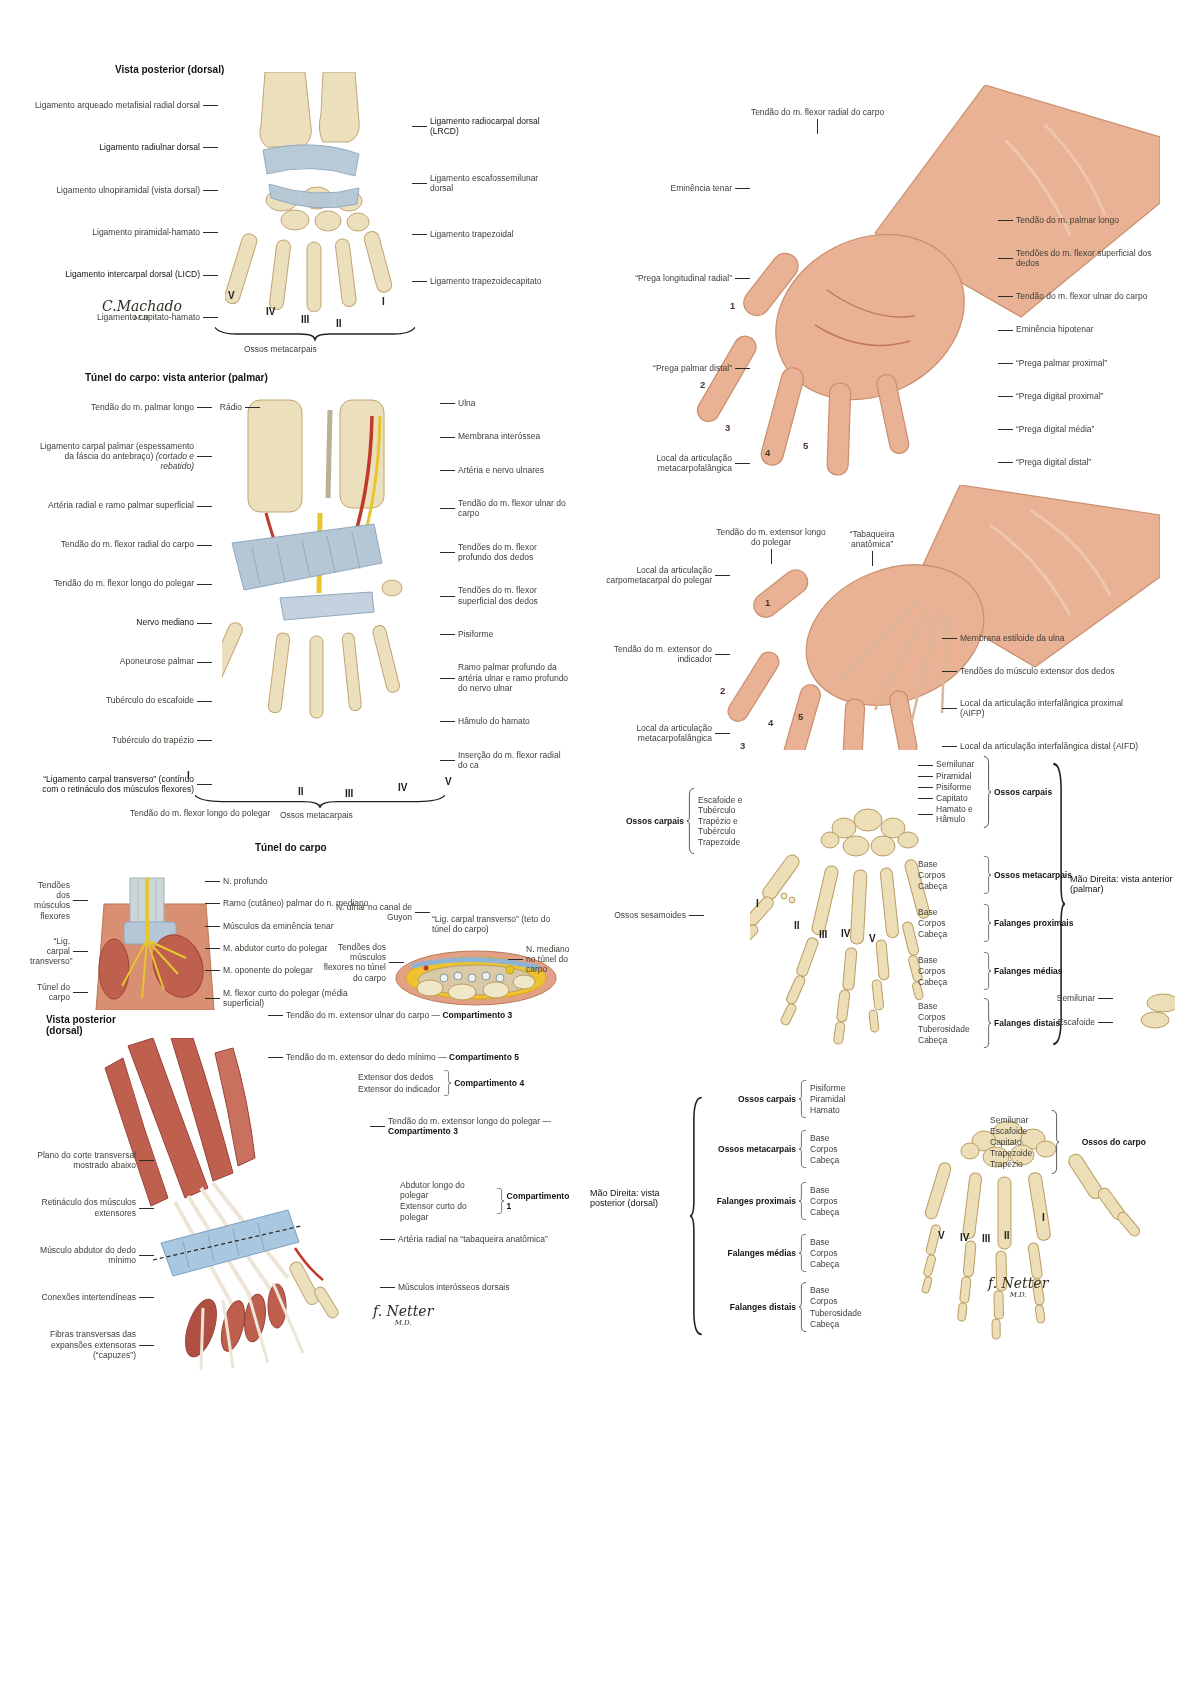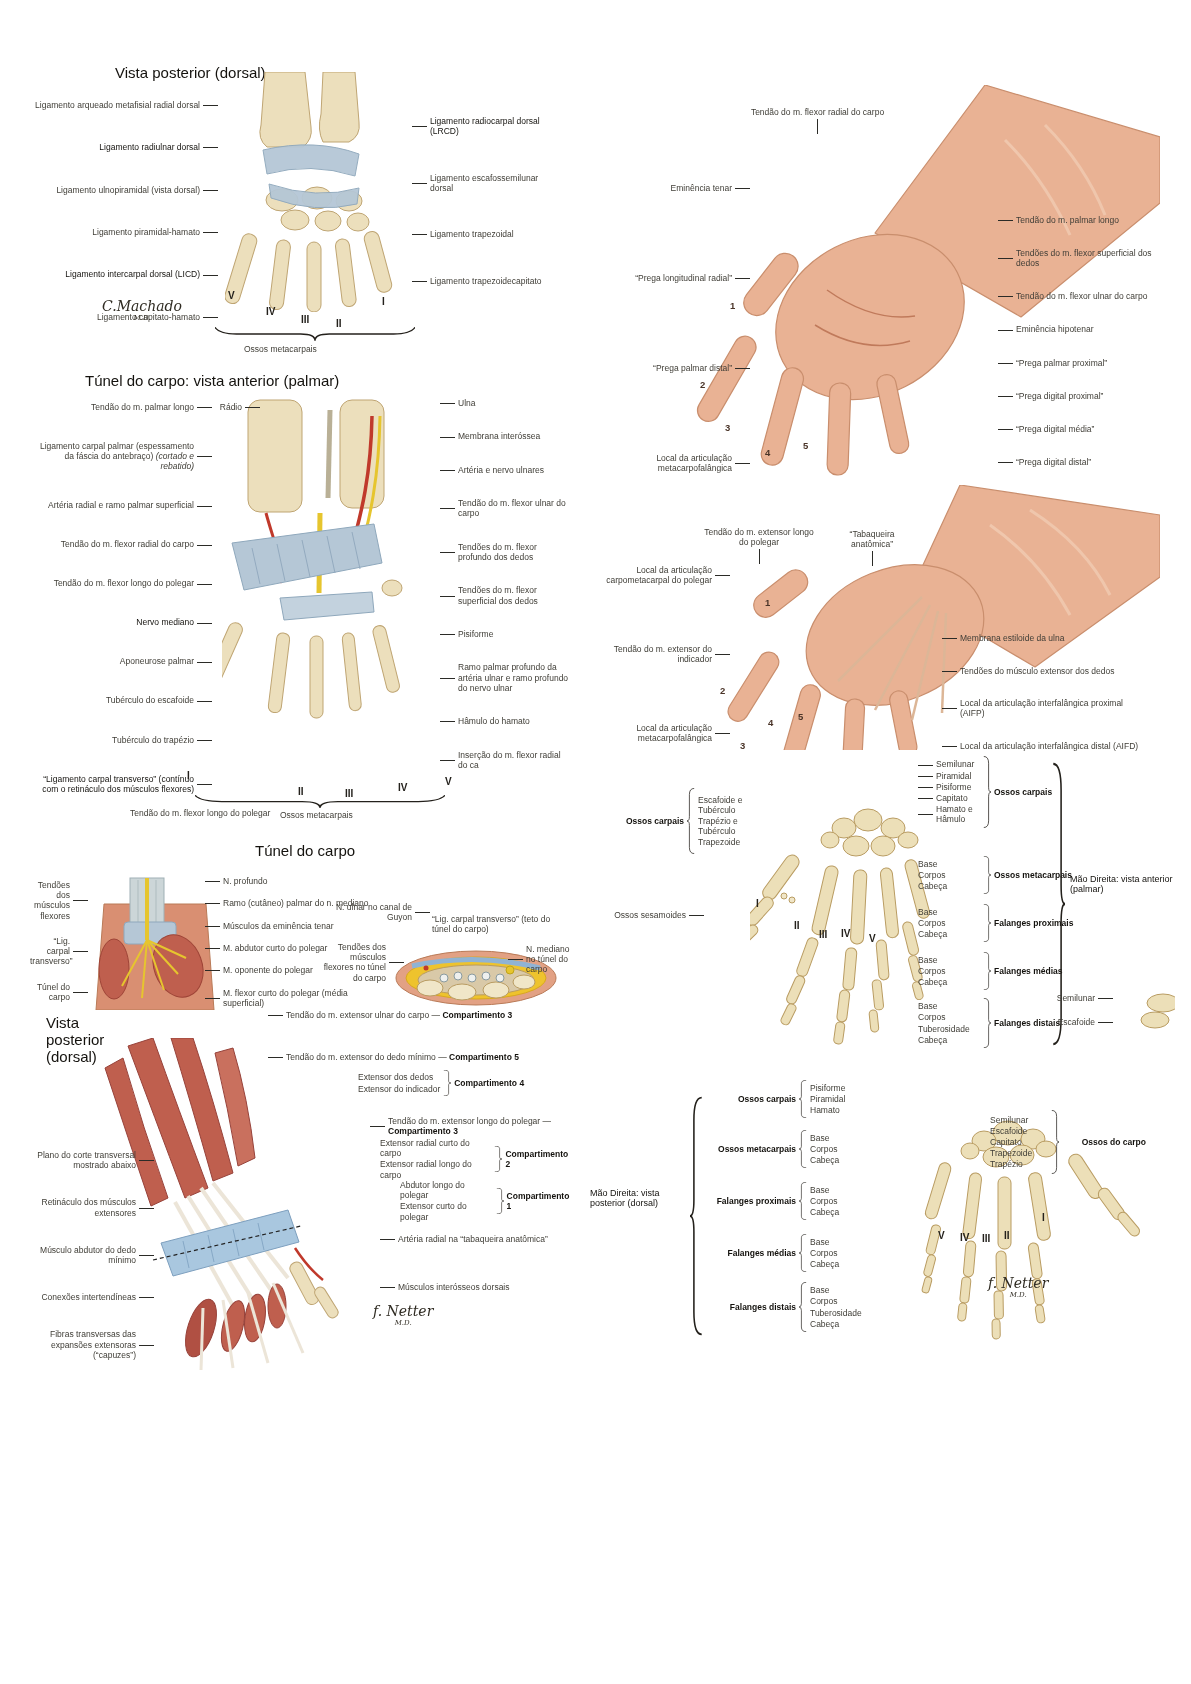--- a/index.html
+++ b/index.html
@@ -3,21 +3,21 @@
 <meta charset="utf-8">
 <style>
   html,body{margin:0;padding:0;background:#fff;}
   #page{position:relative;width:1191px;height:1684px;background:#ffffff;overflow:hidden;
         font-family:"Liberation Sans",sans-serif;}
   .panel{position:absolute;}
   .label{font-size:8.5px;line-height:1.2;color:#3f3d36;}
   .label.bold,.bold{font-weight:normal;color:#14120e;}
   .label i{font-style:italic;}
   .label b{color:#14120e;}
-  .title{position:absolute;font-size:15px;font-weight:normal;color:#14120e;}
+  .title{position:absolute;font-size:10px;font-weight:bold;color:#14120e;}
   .col{position:absolute;display:flex;flex-direction:column;justify-content:space-between;}
   .ll{position:relative;text-align:right;padding-right:18px;}
   .ll::after{content:"";position:absolute;right:0;top:50%;width:15px;border-top:1px solid #2b2b27;}
   .rl{position:relative;padding-left:18px;}
   .rl::before{content:"";position:absolute;left:0;top:50%;width:15px;border-top:1px solid #2b2b27;}
   .tl{position:absolute;text-align:center;}
   .tl::after{content:"";display:block;margin:2px auto 0;width:1px;height:15px;background:#2b2b27;}
   .plain{position:absolute;}
   .numerals div{position:absolute;font-weight:bold;font-size:10px;color:#24211c;}
   .digits div{position:absolute;font-size:9.5px;font-weight:bold;color:#4a3428;}
@@ -76,21 +76,21 @@
   #p4 .illus.f1{left:60px;top:48px;}
   #p4 .illus.f2{left:362px;top:122px;}
   #p4-f1l{left:0;top:54px;width:58px;height:122px;}
   #p4-f1r{left:175px;top:50px;width:170px;height:132px;}
   #p4-g1{left:300px;top:76px;width:100px;}
   #p4-g2{left:402px;top:88px;width:120px;}
   #p4-g3{left:288px;top:116px;width:86px;}
   #p4-g4{left:478px;top:118px;width:66px;}
   #p5{left:580px;top:485px;width:580px;height:267px;}
   #p5 .illus{left:110px;top:0;}
-  #p5-top1{left:120px;top:42px;width:118px;}
+  #p5-top1{left:132px;top:42px;width:118px;}
   #p5-top2{left:250px;top:44px;width:84px;}
   #p5-left{left:0;top:80px;width:150px;height:178px;}
   #p5-right{left:362px;top:148px;width:200px;height:118px;}
   #p5 .digits div:nth-child(1){left:185px;top:112px}
   #p5 .digits div:nth-child(2){left:140px;top:200px}
   #p5 .digits div:nth-child(3){left:160px;top:255px}
   #p5 .digits div:nth-child(4){left:188px;top:232px}
   #p5 .digits div:nth-child(5){left:218px;top:226px}
   #p6{left:600px;top:752px;width:590px;height:302px;}
   #p6 .illus{left:150px;top:28px;}
@@ -614,30 +614,20 @@
           <div class="label">Extensor do indicador</div>
         </div>
       <svg class="vbrace" style="height:26px" viewBox="0 0 20 300" preserveAspectRatio="none">
           <path d="M2 2 Q14 2 14 30 L14 130 Q14 150 20 150 Q14 150 14 170 L14 270 Q14 298 2 298"></path>
         </svg>
       <div class="gname">Compartimento 4</div>
     </div>
     <div id="p7-e3" class="plain">
         <div class="label rl"><span>Tendão do m. extensor longo do polegar — </span><b>Compartimento 3</b></div>
       </div>
-    <div id="p7-g2" class="group">
-      <div class="gitems">
-          <div class="label">Extensor radial curto do carpo</div>
-          <div class="label">Extensor radial longo do carpo</div>
-        </div>
-      <svg class="vbrace" style="height:26px" viewBox="0 0 20 300" preserveAspectRatio="none">
-          <path d="M2 2 Q14 2 14 30 L14 130 Q14 150 20 150 Q14 150 14 170 L14 270 Q14 298 2 298"></path>
-        </svg>
-      <div class="gname">Compartimento 2</div>
-    </div>
     <div id="p7-g1" class="group">
       <div class="gitems">
           <div class="label">Abdutor longo do polegar</div>
           <div class="label">Extensor curto do polegar</div>
         </div>
       <svg class="vbrace" style="height:26px" viewBox="0 0 20 300" preserveAspectRatio="none">
           <path d="M2 2 Q14 2 14 30 L14 130 Q14 150 20 150 Q14 150 14 170 L14 270 Q14 298 2 298"></path>
         </svg>
       <div class="gname">Compartimento 1</div>
     </div>

